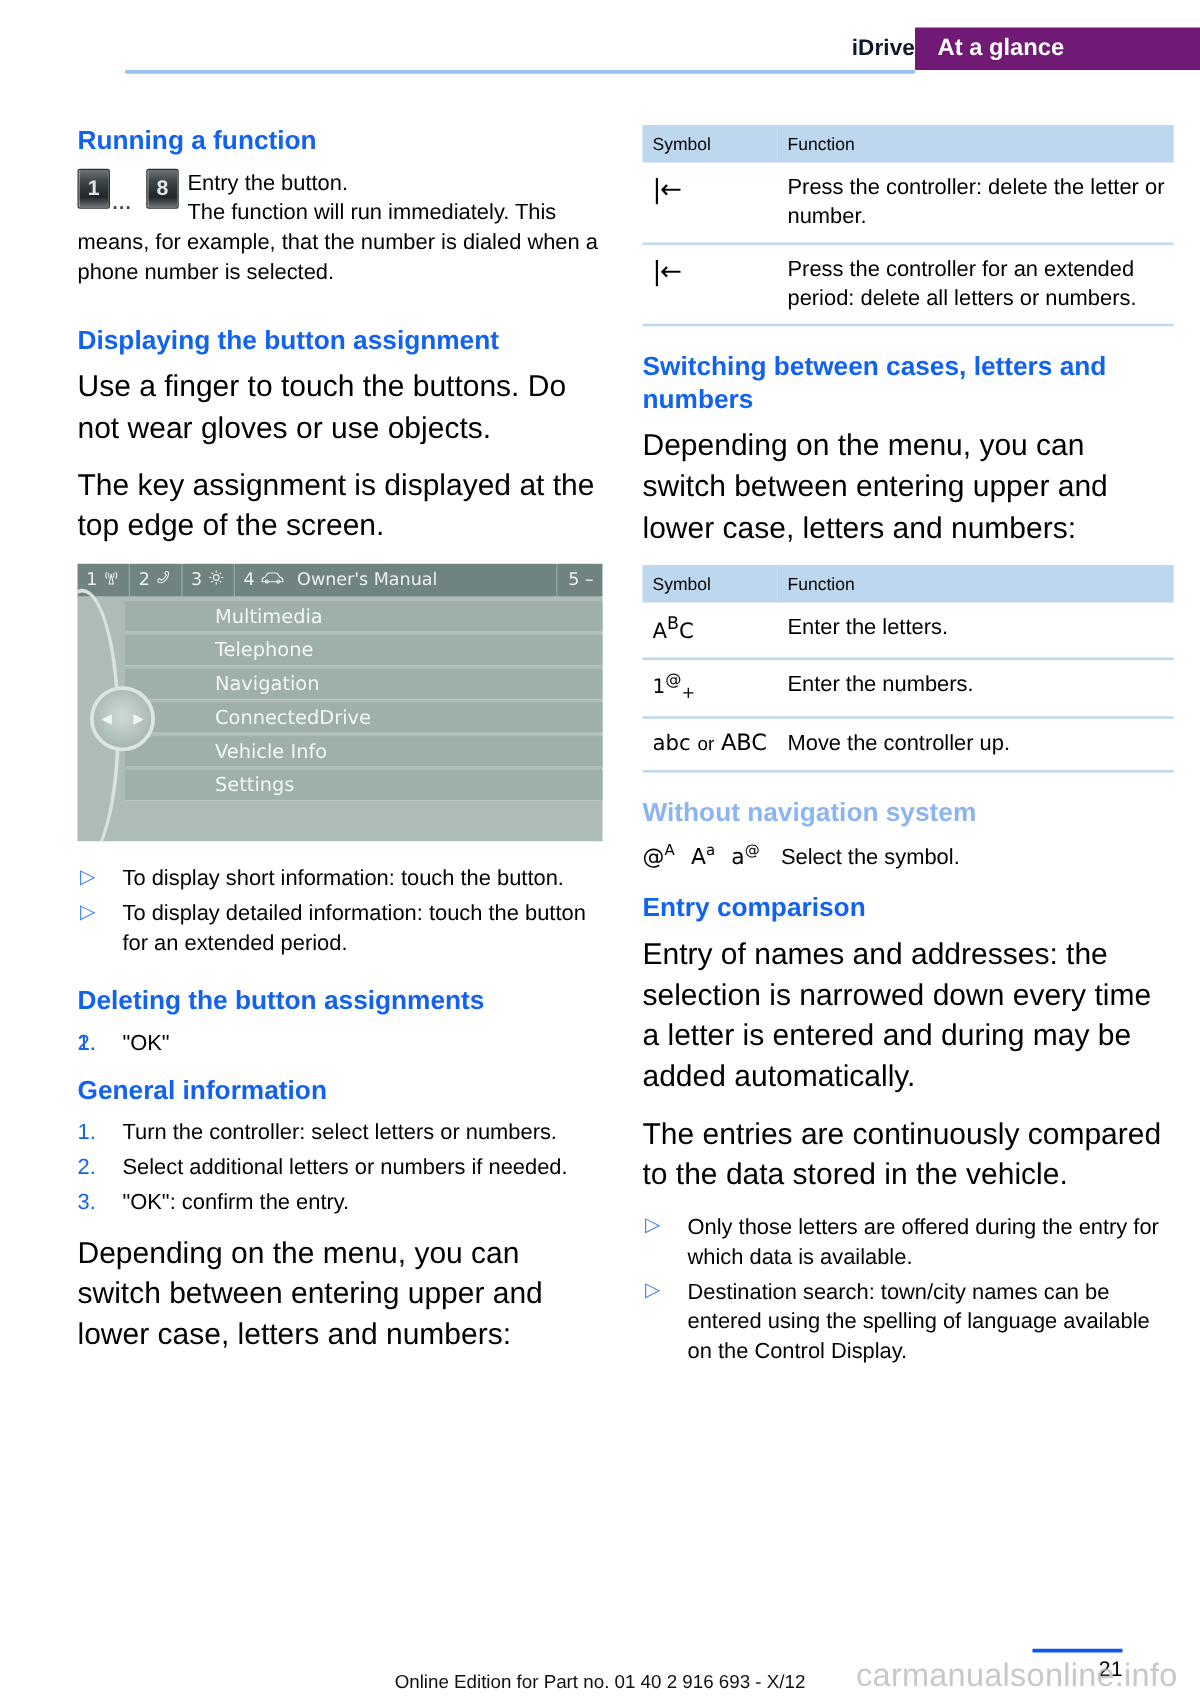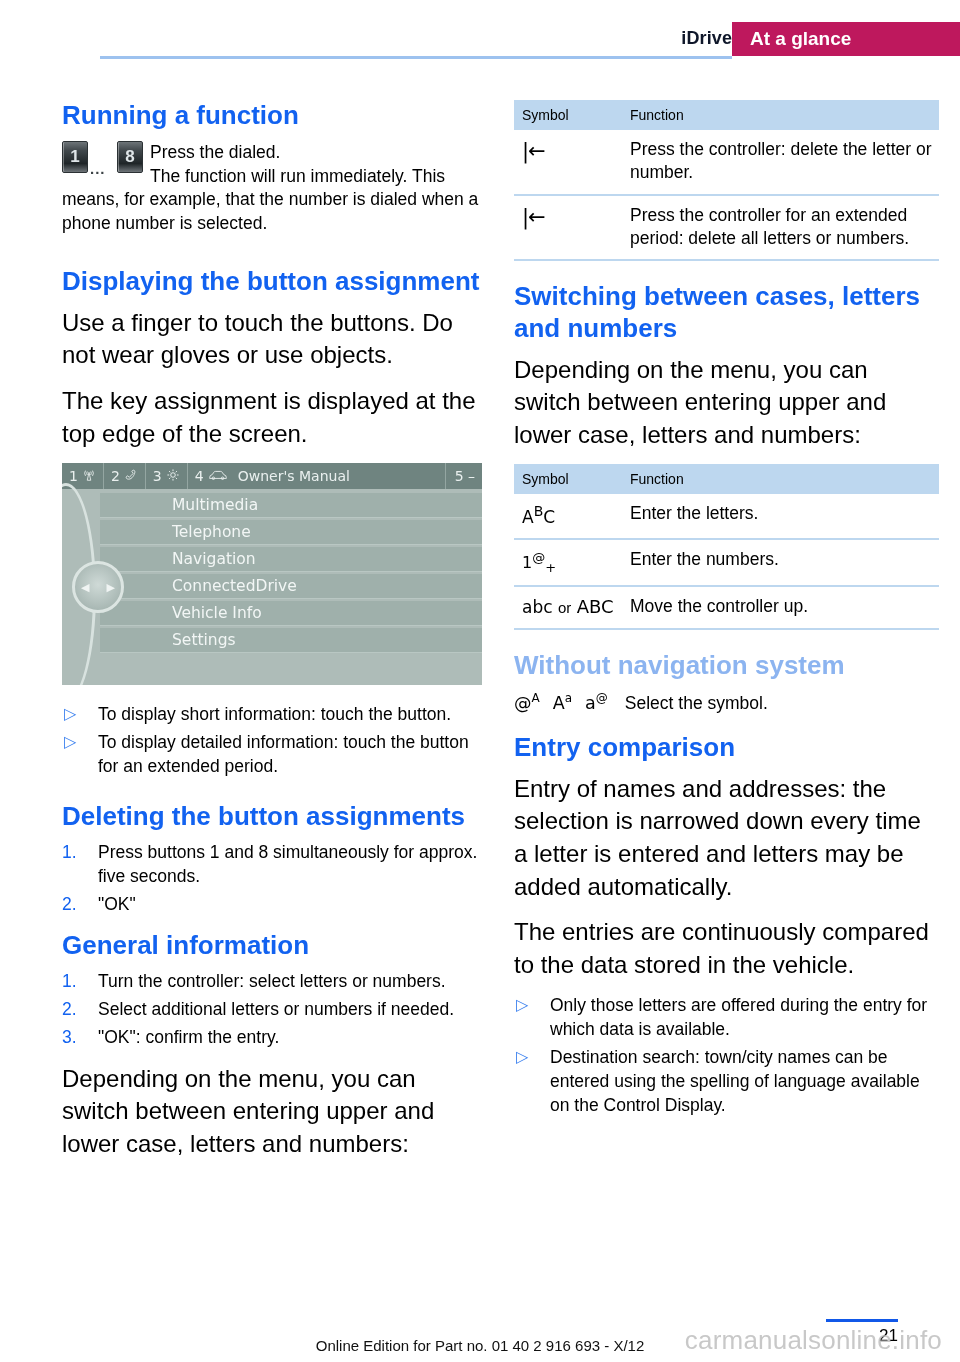--- a/index.html
+++ b/index.html
@@ -18,39 +18,39 @@
     position:absolute; top:0; left:0; width:960px; height:58px;
   }
   .header-tab-idrive {
     position:absolute; right:228px; top:28px;
     font-size:18px; font-weight:bold; color:#0f172a;
     letter-spacing:.1px;
   }
   .header-tab-glance {
     position:absolute; right:0; top:22px;
     width:228px; height:34px;
-    background:#be185d;
+    background:#701a75;
     color:#ffffff; font-size:19px; font-weight:bold;
     display:flex; align-items:center; padding-left:18px;
   }
   .header-rule {
     position:absolute; left:100px; top:56px; width:1100px; height:3px;
     background:#9dc2ef;
   }
   .header-rule-clip { position:absolute; left:0; top:0; width:732px; height:60px; overflow:hidden; }
 
   
   .col {
     position:absolute; top:100px; width:425px;
   }
   .col-left  { left:62px; }
   .col-right { left:514px; }
 
   h2.sec {
-    color:#1262f0; font-size:26px; font-weight:bold;
+    color:#1262f0; font-size:21px; font-weight:bold;
     margin:0 0 9px 0; line-height:1.22;
   }
   h2.sec.light { color:#8cb4f0; }
   h1.chap {
     color:#1262f0; font-size:27px; font-weight:bold;
     margin:0 0 16px 0; line-height:1.2;
   }
   p.body {
     font-size:24px; line-height:1.36; margin:0 0 13px 0;
     color:#000;
@@ -205,21 +205,21 @@
 <div class="col col-left">
 
   <h2 class="sec">Running a function</h2>
 
   <div class="icon-para">
     <span class="keys">
       <span class="key k1">1</span>
       <span class="key-dots">...</span>
       <span class="key k8">8</span>
     </span>
-    <span>Press the dialed.</span><br>
+    <span>Entry the button.</span><br>
     <span>The function will run immediately. This means, for example, that the number is dialed when a phone number is selected.</span>
   </div>
 
   <h2 class="sec" style="margin-top:30px">Displaying the button assignment</h2>
   <p class="body">Use a finger to touch the buttons. Do not wear gloves or use objects.</p>
   <p class="body">The key assignment is displayed at the top edge of the screen.</p>
 
   <div class="idrive-shot">
     <div class="idrive-topbar">
       <span class="cell">
@@ -279,21 +279,21 @@
     </div>
   </div>
 
   <ul class="bul">
     <li><span class="mk">▷</span><span>To display short information: touch the button.</span></li>
     <li><span class="mk">▷</span><span>To display detailed information: touch the button for an extended period.</span></li>
   </ul>
 
   <h2 class="sec" style="margin-top:22px">Deleting the button assignments</h2>
   <ol class="num">
-    <li><span class="mk">1.</span><span>Press buttons 1 and 8 simultaneously for approx. five seconds.</span></li>
+    <li><span class="mk">1.</span></li>
     <li><span class="mk">2.</span><span>"OK"</span></li>
   </ol>
 
 
   <h2 class="sec">General information</h2>
   <ol class="num">
     <li><span class="mk">1.</span><span>Turn the controller: select letters or numbers.</span></li>
     <li><span class="mk">2.</span><span>Select additional letters or numbers if needed.</span></li>
     <li><span class="mk">3.</span><span>"OK": confirm the entry.</span></li>
   </ol>
@@ -355,21 +355,21 @@
 
   <h2 class="sec light" style="margin-top:6px">Without navigation system</h2>
   <div class="symline">
     <span>@<sup>A</sup></span>
     <span>A<sup>a</sup></span>
     <span>a<sup>@</sup></span>
     <span class="txt">Select the symbol.</span>
   </div>
 
   <h2 class="sec" style="margin-top:18px">Entry comparison</h2>
-  <p class="body">Entry of names and addresses: the selection is narrowed down every time a letter is entered and letters may be added automatically.</p>
+  <p class="body">Entry of names and addresses: the selection is narrowed down every time a letter is entered and during may be added automatically.</p>
   <p class="body">The entries are continuously compared to the data stored in the vehicle.</p>
 
   <ul class="bul">
     <li><span class="mk">▷</span><span>Only those letters are offered during the entry for which data is available.</span></li>
     <li><span class="mk">▷</span><span>Destination search: town/city names can be entered using the spelling of language available on the Control Display.</span></li>
   </ul>
 </div>
 
 <div class="footer">
   <div class="footer-rule"></div>

